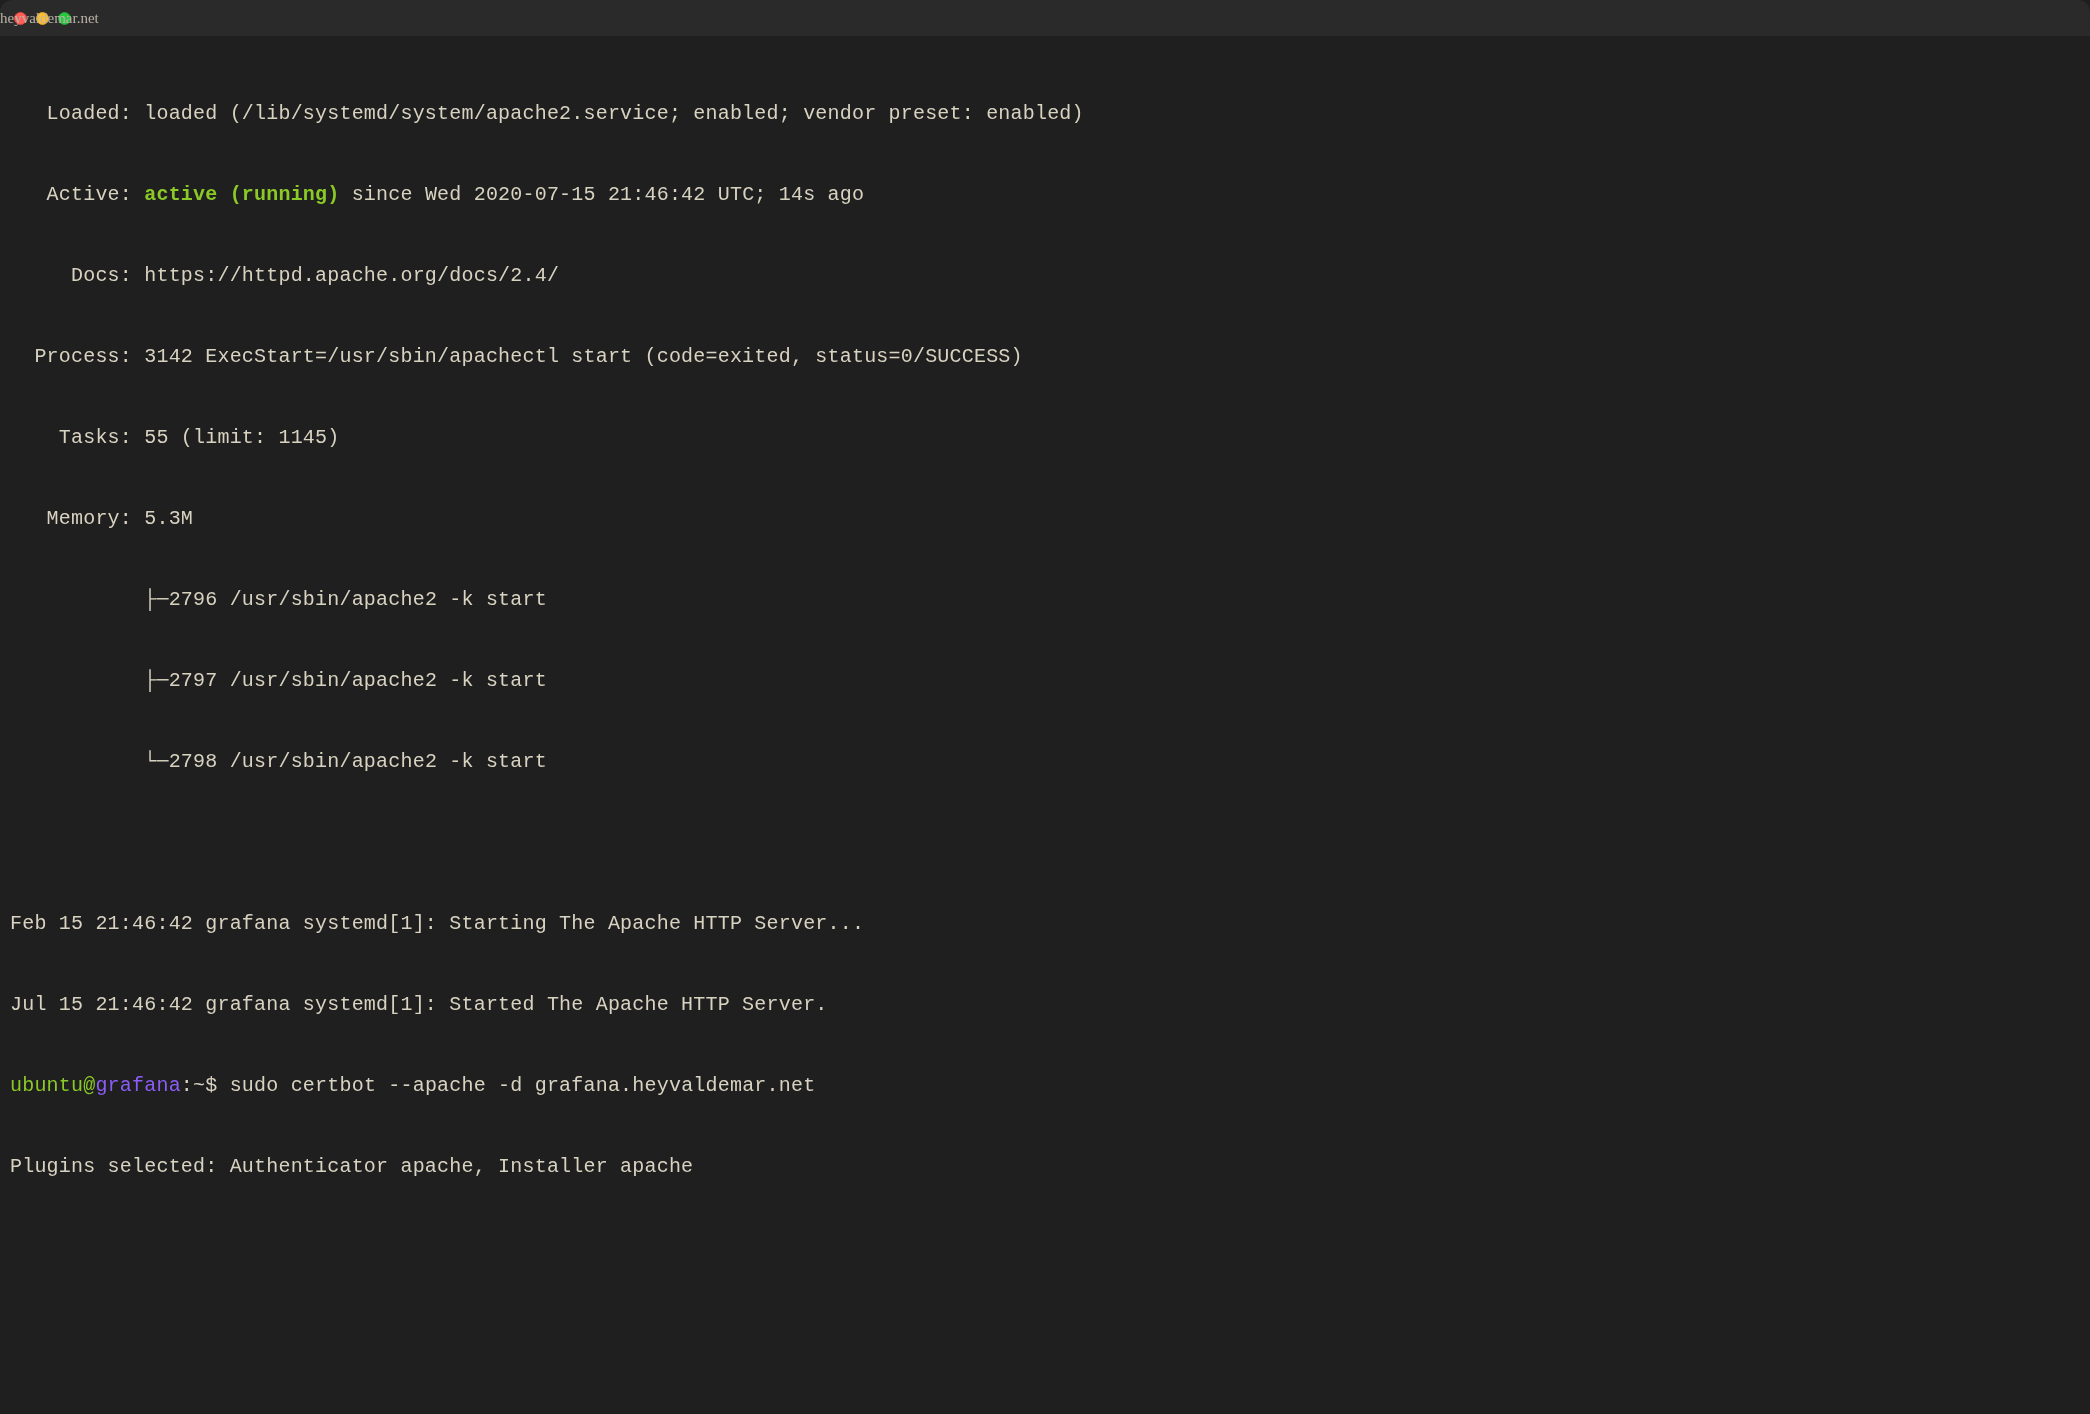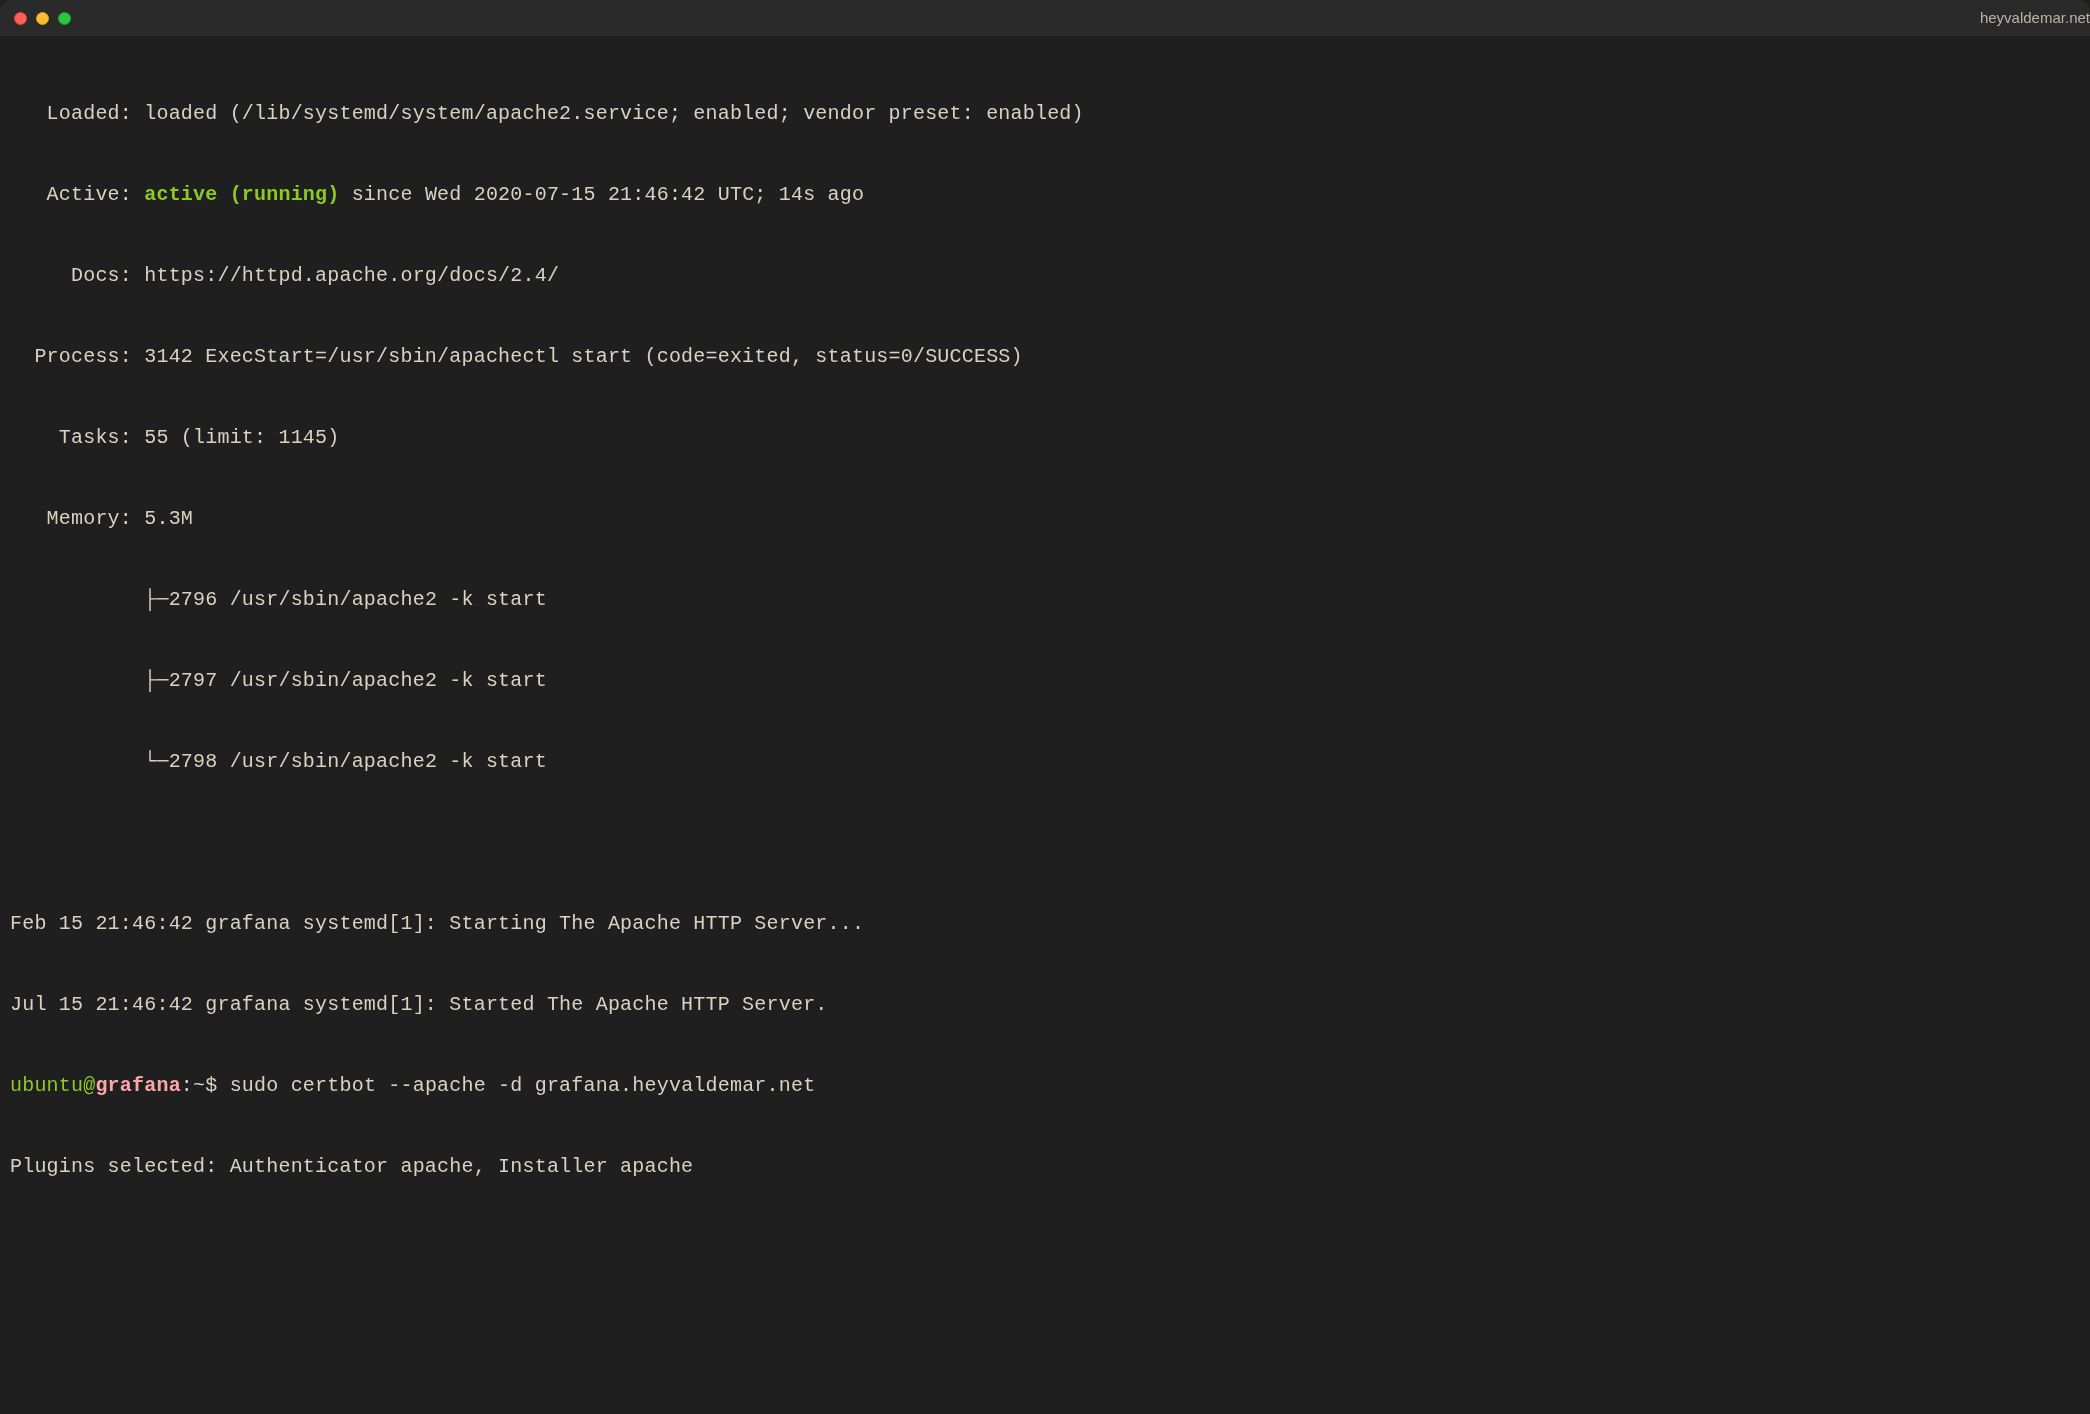--- a/index.html
+++ b/index.html
@@ -38,37 +38,37 @@
   }
   .dot {
     width: 13px; height: 13px; border-radius: 50%;
   }
   .dot.red { background: #ff5f57; border: 1px solid #e1483f; }
   .dot.yellow { background: #febc2e; border: 1px solid #dfa023; }
   .dot.green { background: #28c840; border: 1px solid #1fa72e; }
   .title {
     position: absolute;
     left: 0; right: 0;
-    text-align: right;
+    text-align: left;
     color: #b9b3a6;
-    font-family: Liberation Sans, sans-serif;
+    font-family: Liberation Serif, serif;
     font-size: 15px;
     pointer-events: none;
   }
   .terminal {
     flex: 1 1 auto;
     padding: 10px 10px 6px 10px;
     white-space: pre;
     overflow: hidden;
     letter-spacing: 0.2px;
   }
   .line { white-space: pre-wrap; word-break: break-word; }
   .green-bold { color: #8ac926; font-weight: bold; }
   .user { color: #8ac926; font-weight: normal; }
-  .host { color: #fca5a5; font-weight: bold; }
+  .host { color: #8b5cf6; font-weight: normal; }
   .colon, .tilde, .dollar { color: #d8d2c0; }
 </style>
 </head>
 <body>
 
 <div class="window">
   <div class="titlebar">
     <div class="traffic">
       <div class="dot red"></div>
       <div class="dot yellow"></div>

